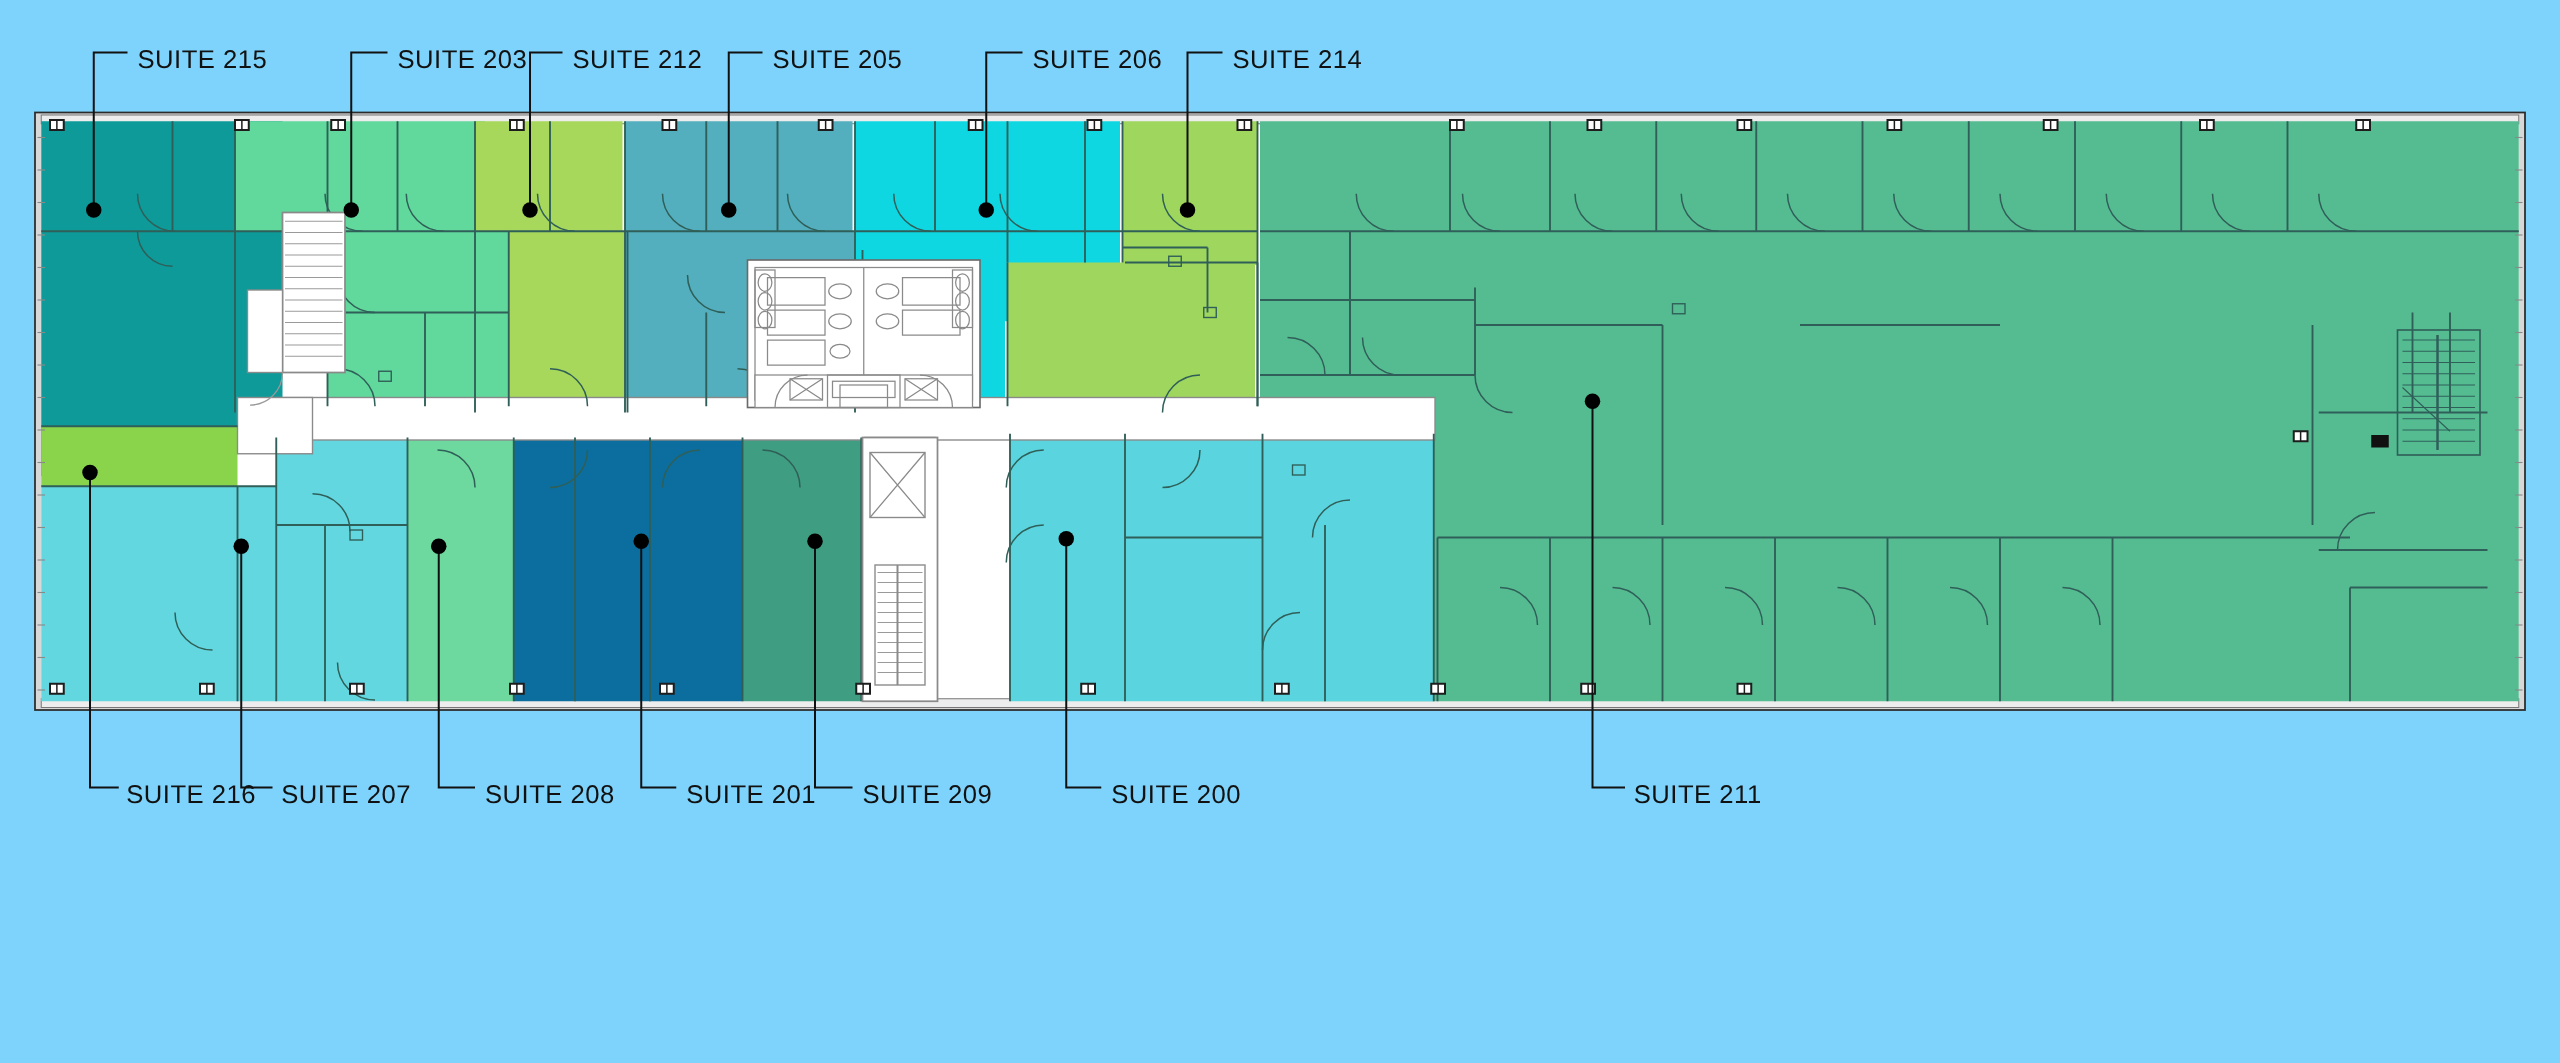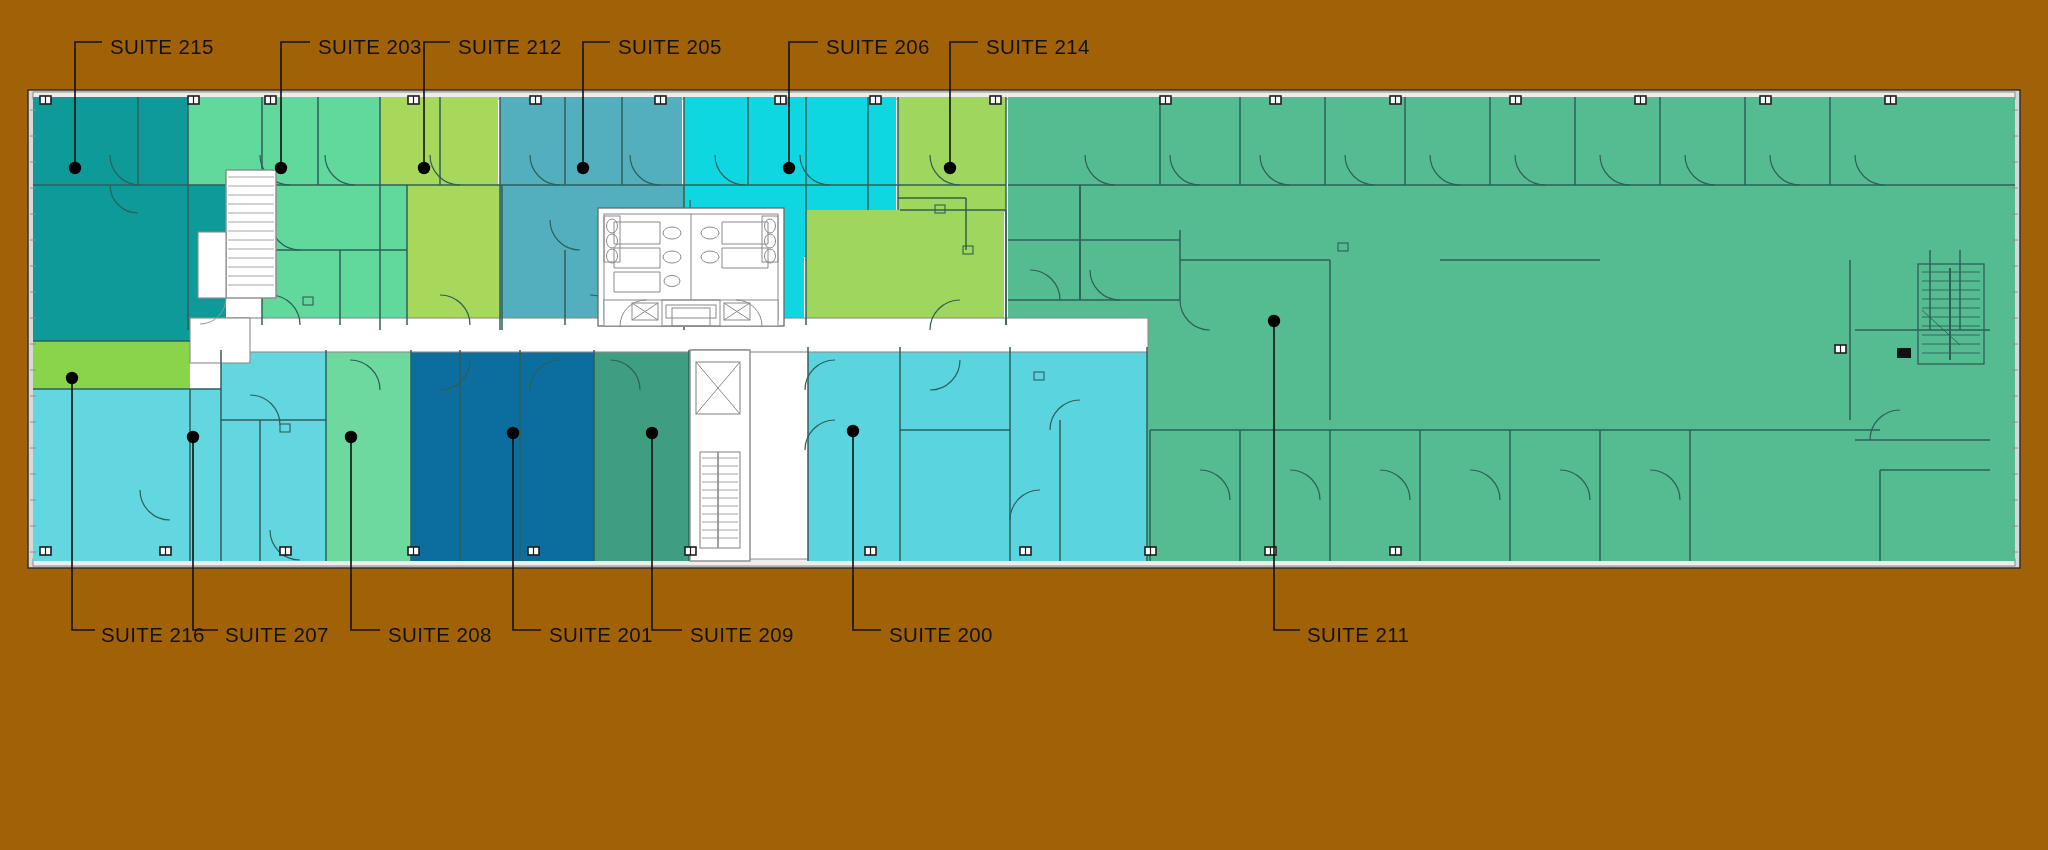--- a/index.html
+++ b/index.html
@@ -1,17 +1,17 @@
 <!DOCTYPE html>
 <html><head>
 <meta charset="utf-8">
 <style>
   html,body{margin:0;padding:0;background:#ffffff;}
   body{width:2048px;height:850px;overflow:hidden;font-family:"Liberation Sans",sans-serif;}
-  #stage{position:relative;width:2048px;height:850px;background:#a16207;}
+  #stage{position:relative;width:2048px;height:850px;background:#7dd3fc;}
   svg#plan{position:absolute;left:0;top:0;width:2048px;height:850px;display:block;}
   .lbl{font-family:"Liberation Sans",sans-serif;font-size:20.5px;fill:#111111;letter-spacing:0.4px;}
   .leader{stroke:#111111;stroke-width:1.6;fill:none;}
   .dot{fill:#000000;}
   .extwall{fill:#d8d8d8;stroke:#2b2b2b;stroke-width:1.4;}
   .corefill{fill:#ffffff;stroke:#6a6a6a;stroke-width:1.3;}
   .corethin{fill:none;stroke:#8a8a8a;stroke-width:1.0;}
 </style>
 </head>
 <body>

